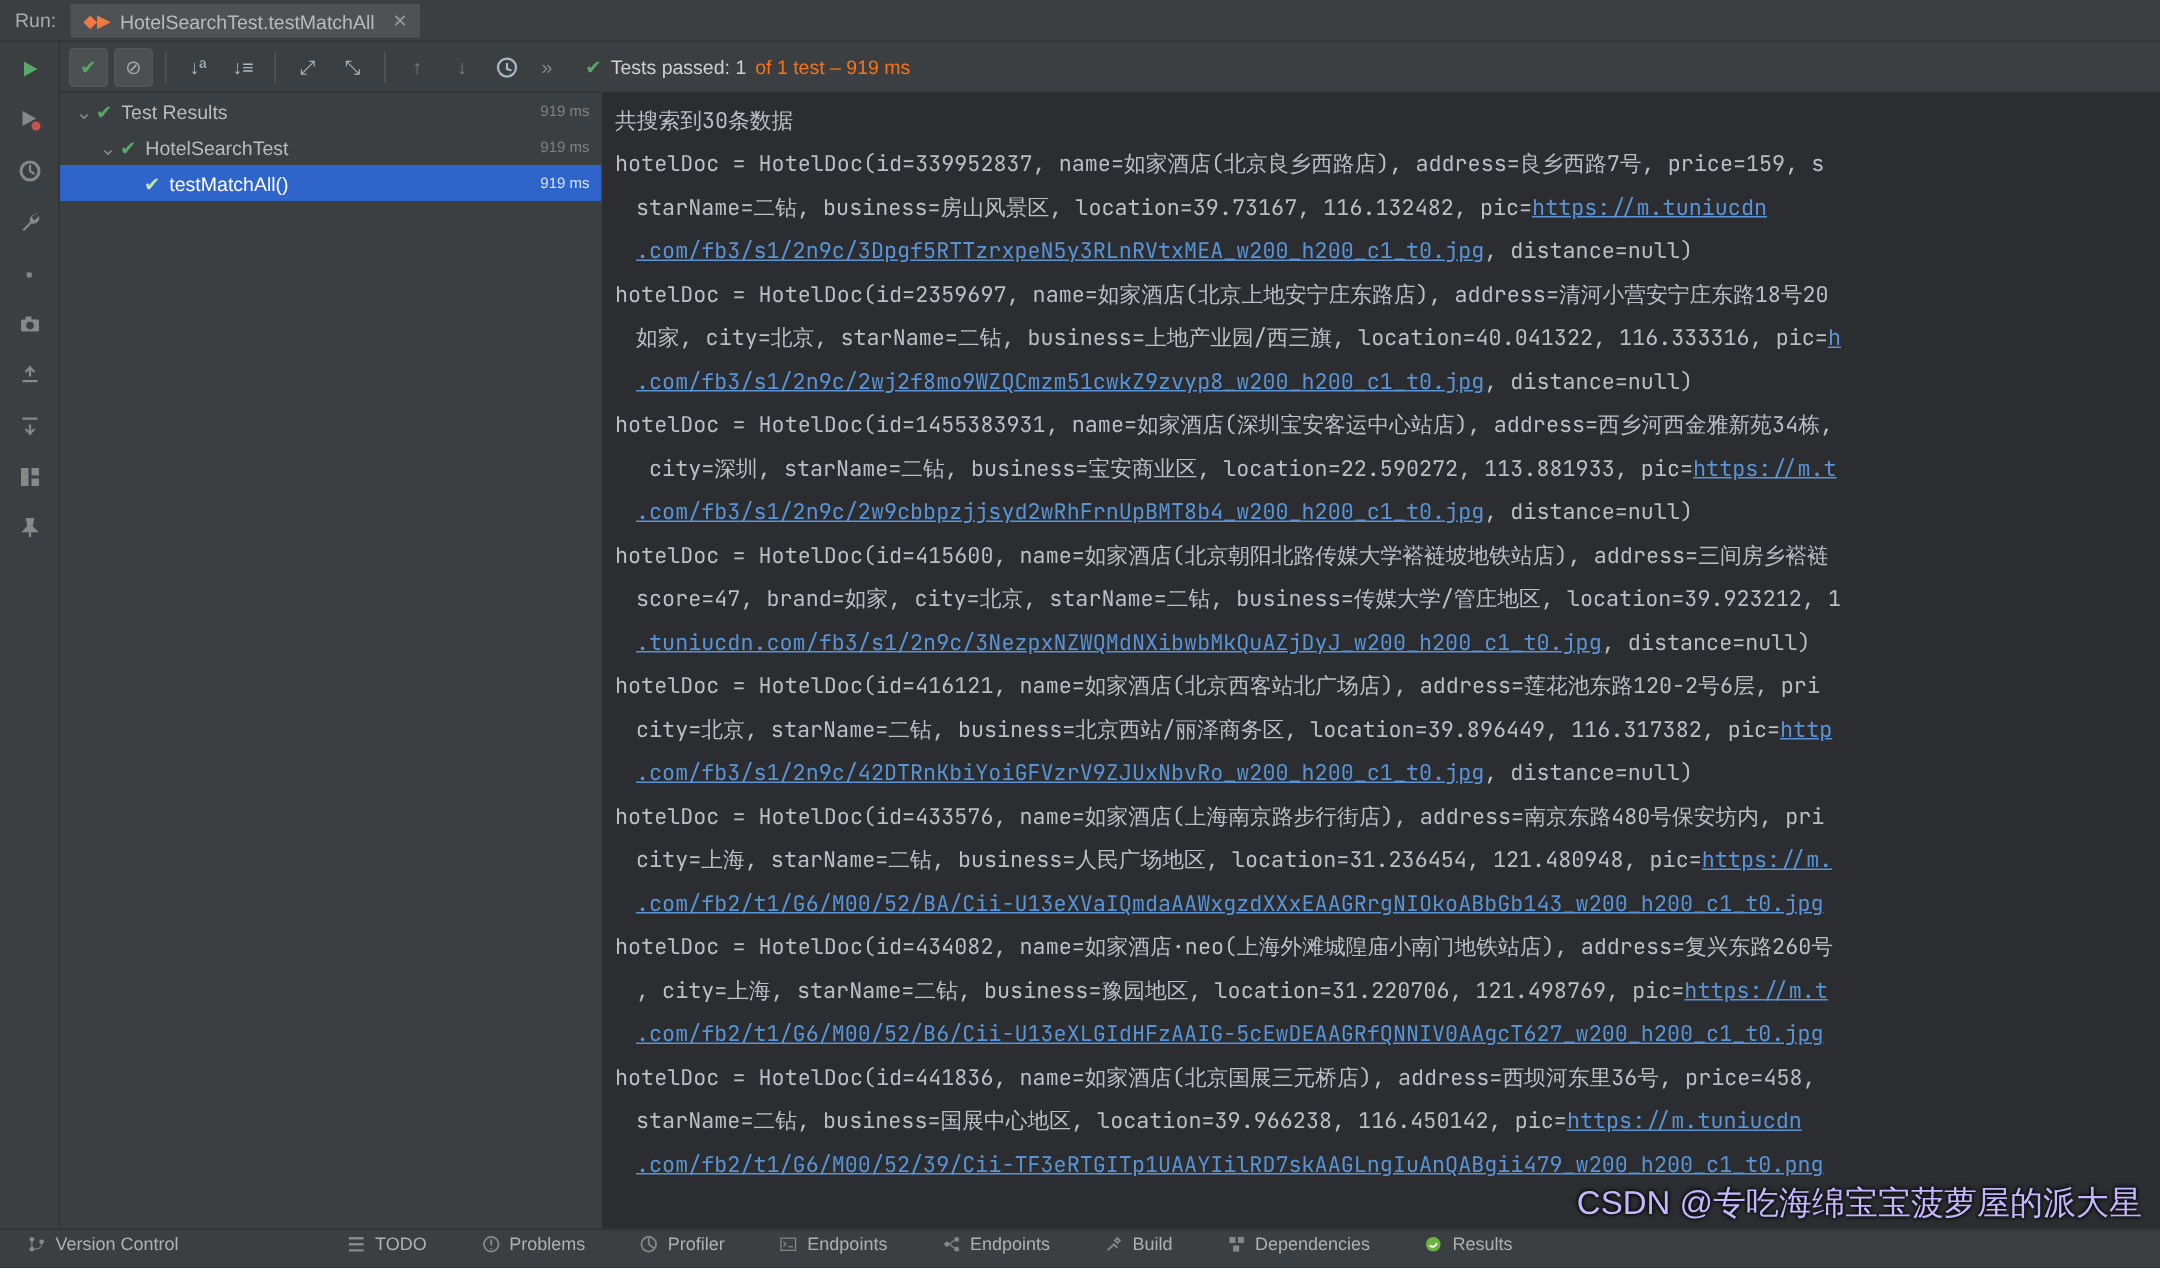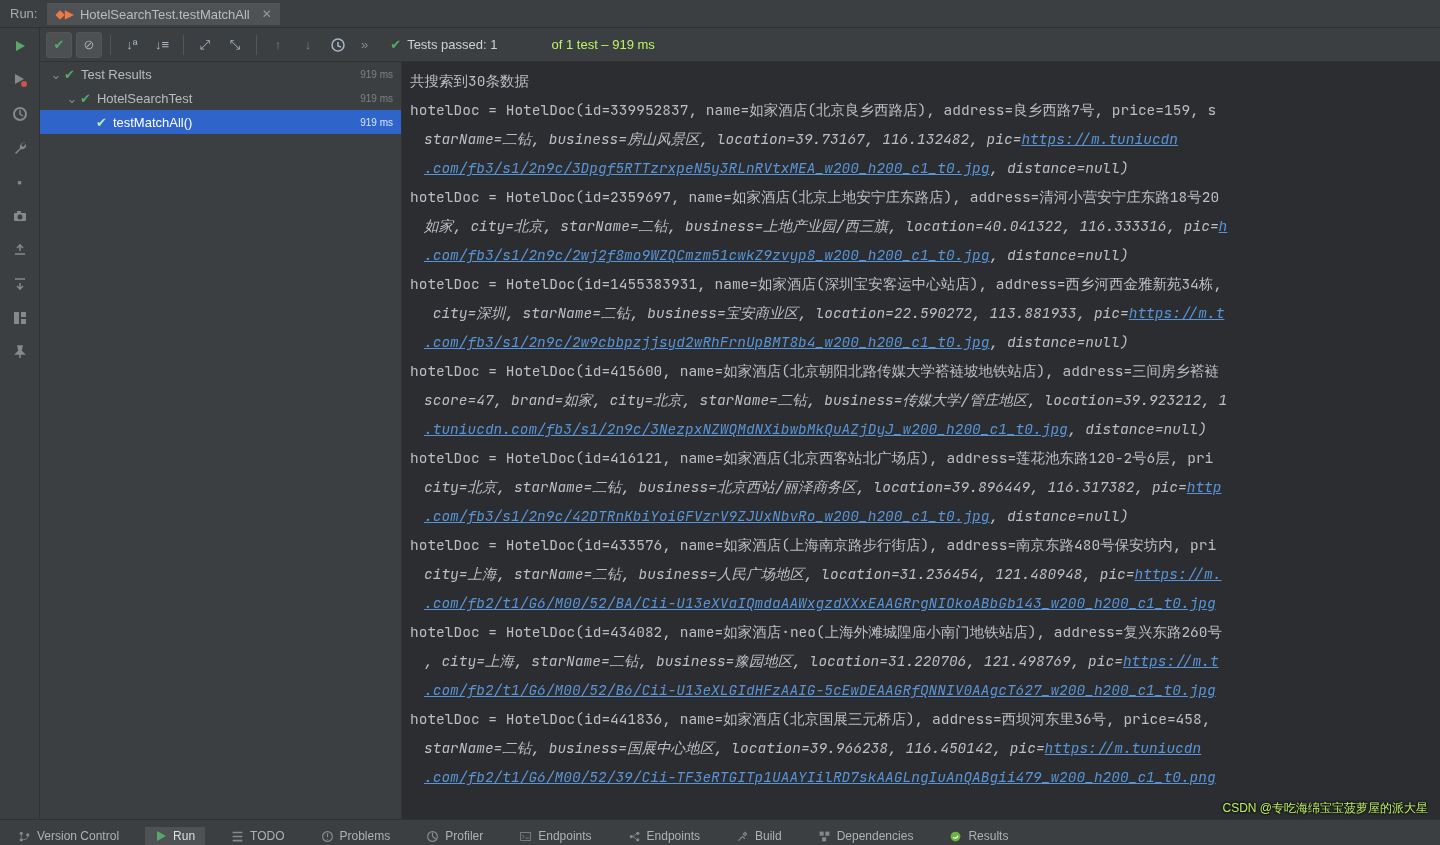--- a/index.html
+++ b/index.html
@@ -64,21 +64,21 @@
     display:flex; align-items:center; justify-content:center;
     border-radius: 3px;
     color:#a9b7c6;
     cursor:pointer;
   }
   .tb-btn.boxed { border:1px solid #555; background:#4c5052; }
   .tb-sep { width:1px; height:20px; background:#555; margin:0 4px; }
   .tb-status { margin-left: 12px; display:flex; align-items:center; gap:6px; }
   .check { color:#59a869; }
   .status-strong { color:#d0d0d0; }
-  .status-dim { color:#bef264;margin-left:48px; }
+  .status-dim { color:#f97316; }
   .chevrons { color:#888; margin-left:6px; margin-right:6px; }
 
   .body-split { flex:1; display:flex; min-height:0; }
   .tree-panel {
     width: 362px;
     background: #3c3f41;
     border-right: 1px solid #323232;
     overflow: hidden;
   }
   .tree-row {
@@ -103,48 +103,48 @@
     background:#2b2d30;
     overflow:auto;
     padding: 4px 0 4px 8px;
     font-family: "JetBrains Mono","Consolas",monospace;
     font-size: 14.5px;
     line-height: 29px;
     color:#bcbec4;
     white-space: pre;
   }
   .console a { color:#5894d6; text-decoration: underline; }
-  .console .cont { padding-left: 14px; display:block;font-style:italic; }
+  .console .cont { padding-left: 14px; display:block; }
 
   .bottom-bar {
     height: 26px;
     background:#3c3f41;
     border-top:1px solid #323232;
     display:flex;
-    align-items:flex-end;
+    align-items:flex-start;
     padding: 0 8px;
     gap: 16px;
   }
   .bb-item {
     display:flex; align-items:center; gap:6px;
     padding: 2px 10px;
     color:#b0b0b0;
     cursor:pointer;
     font-size:12px;
   }
   .bb-item.active { background:#4e5254; color:#ddd;margin-top:36px; }
   .bb-icon { font-size:12px; color:#888; }
   .bb-item .run-tri { color:#59a869; }
 
   .watermark {
     position:fixed;
     right: 12px;
     bottom: 28px;
-    color:#bef264;
-    font-size: 12px;
+    color:#c4b5fd;
+    font-size: 22px;
     text-shadow: 0 0 3px #000, 0 0 3px #000;
     pointer-events:none;
   }
 
   svg { display:block; }
 </style>
 </head>
 <body>
 
 <div class="top-header">

